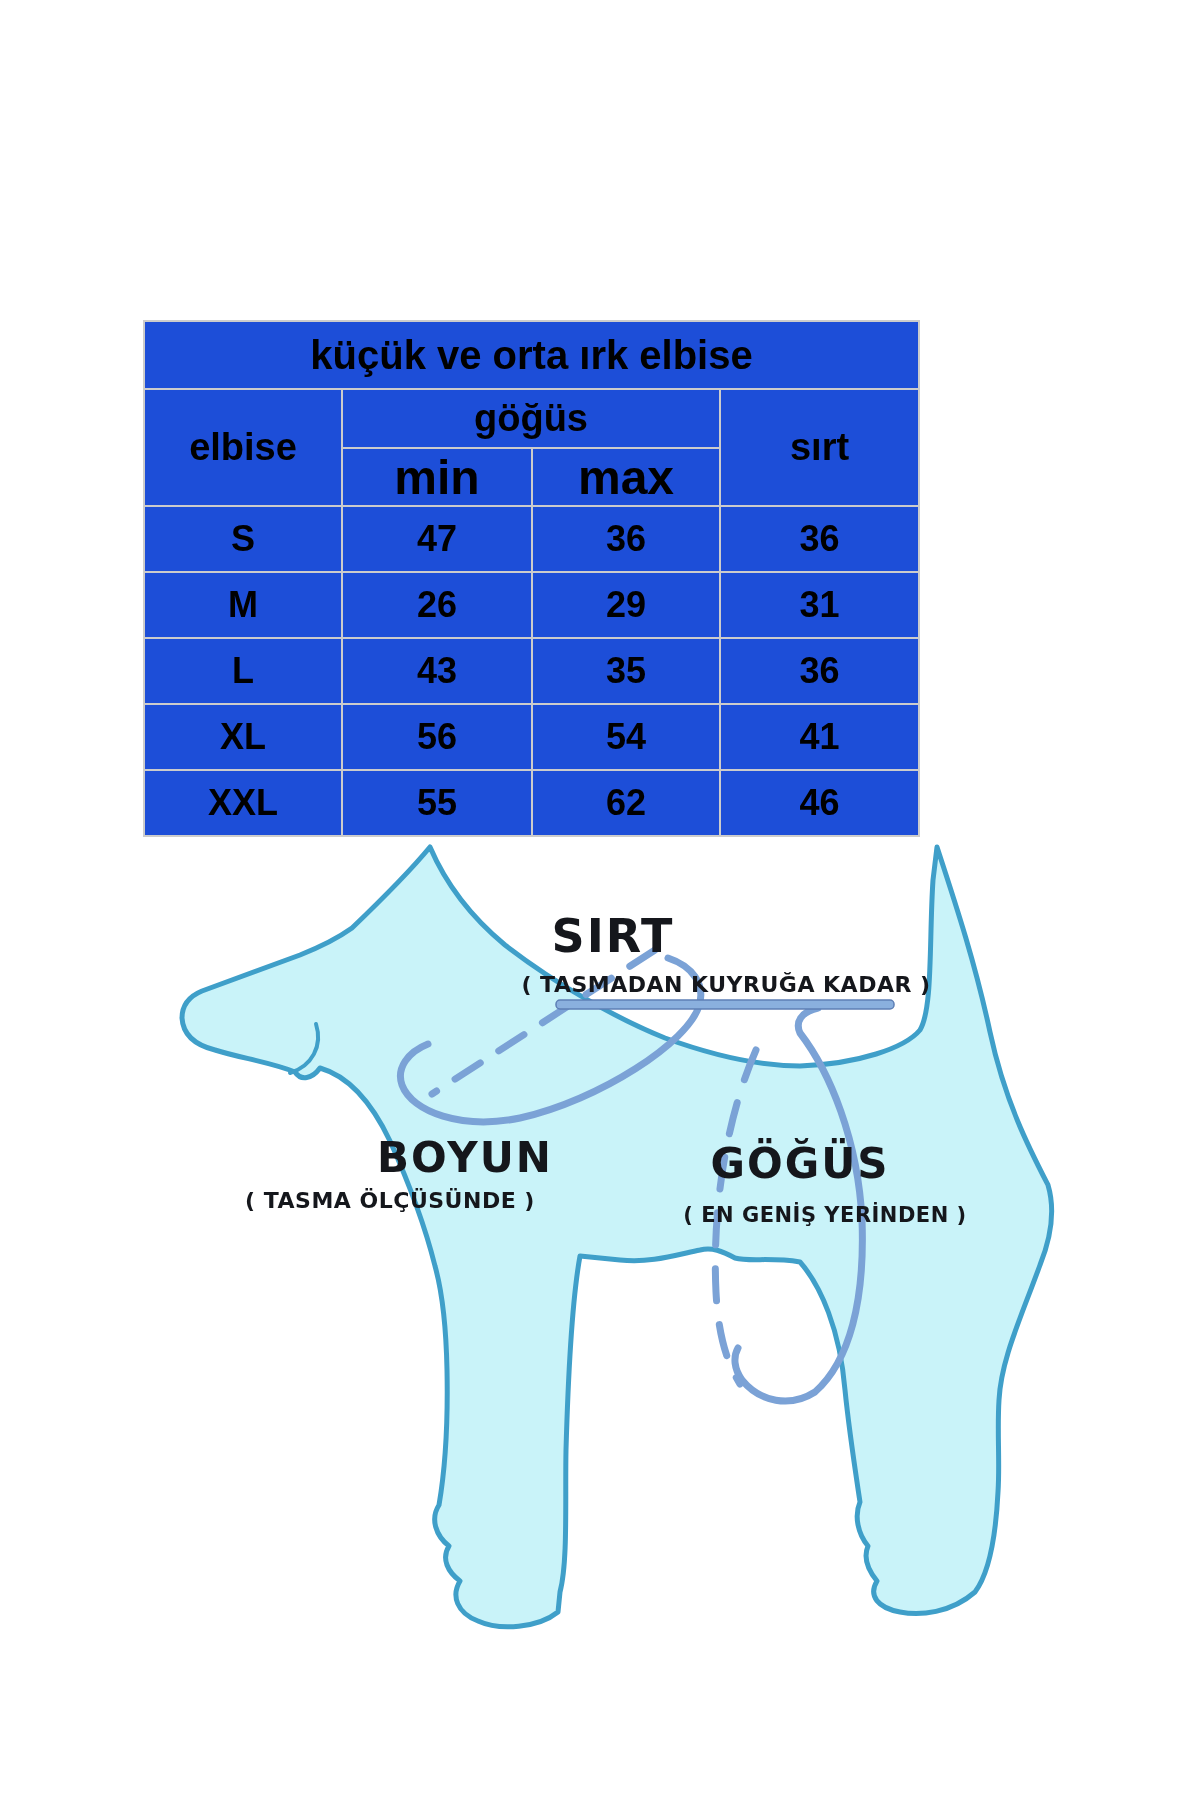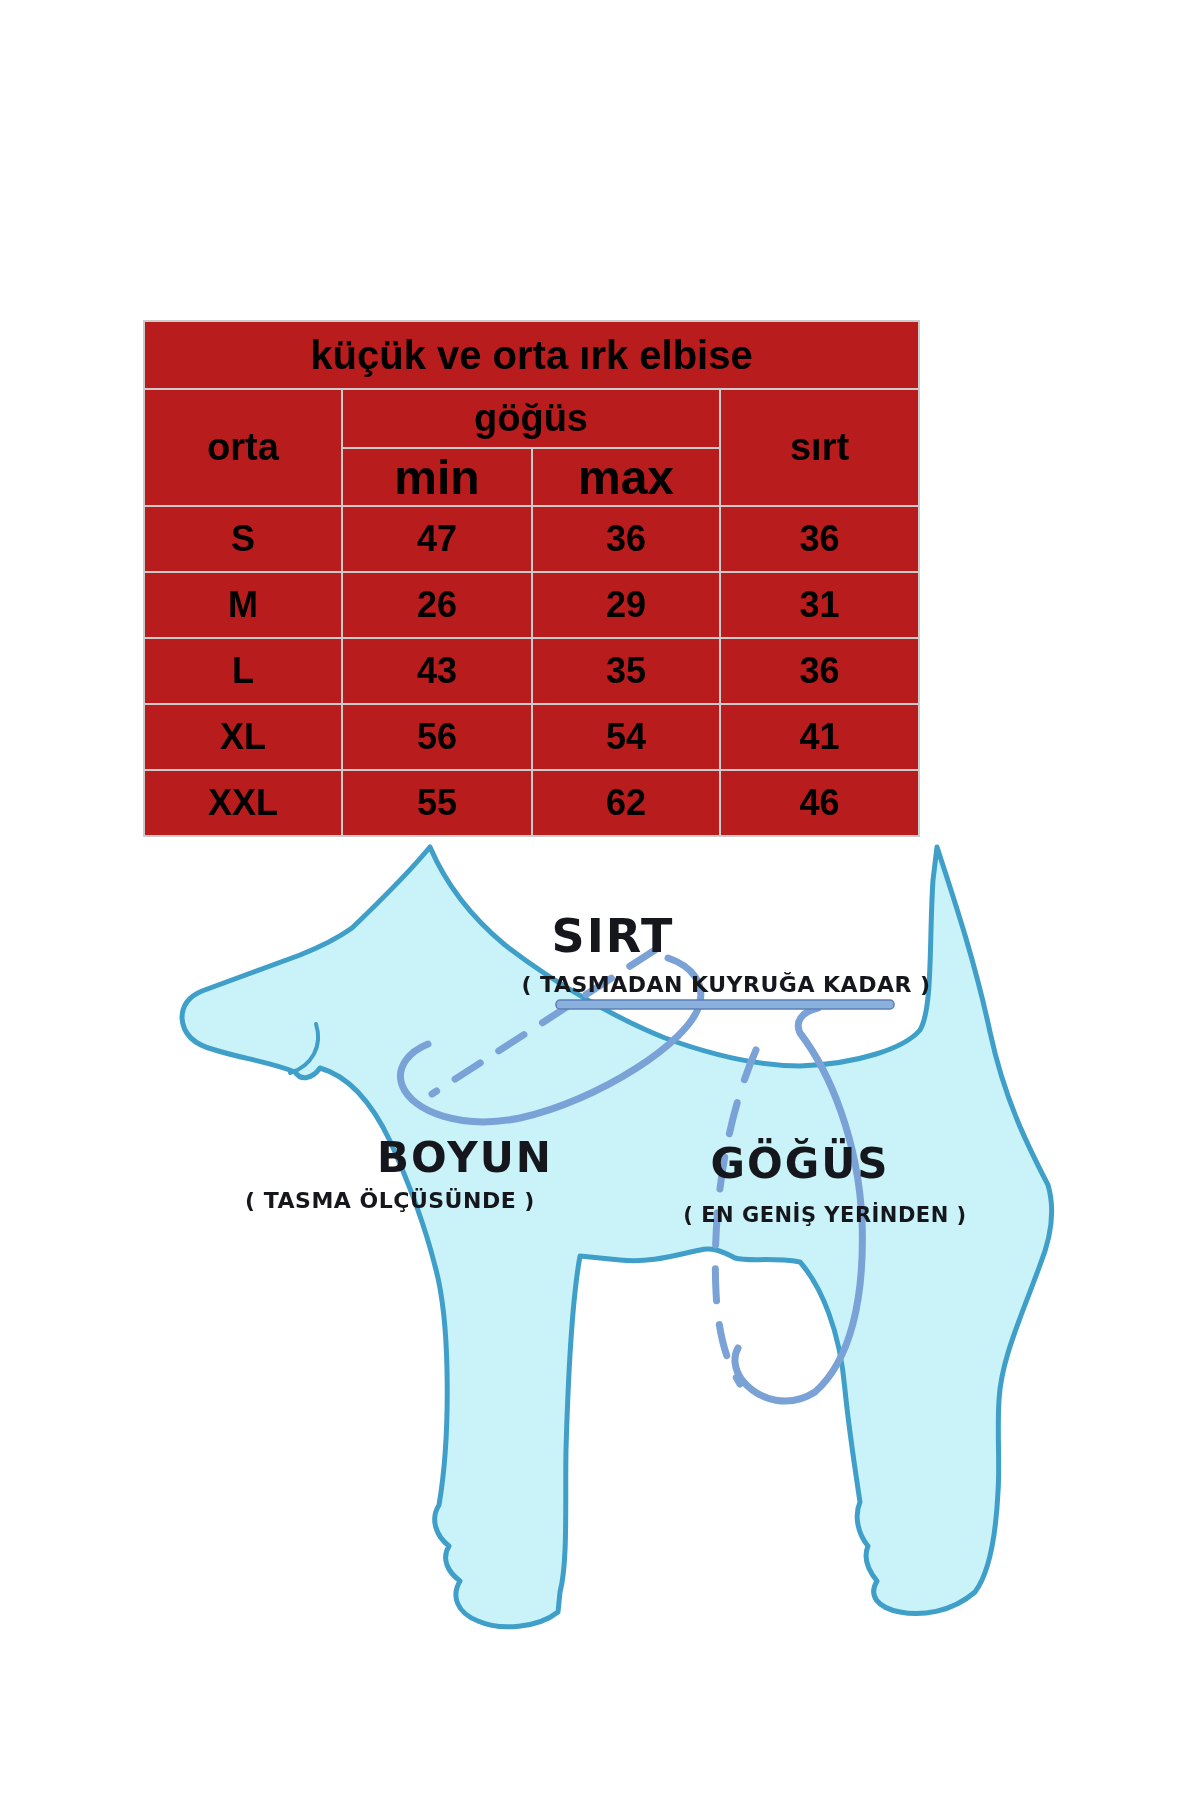--- a/index.html
+++ b/index.html
@@ -5,21 +5,21 @@
   html,body{margin:0;padding:0;}
   body{
     width:1200px;height:1800px;position:relative;background:#ffffff;
     font-family:"Liberation Sans", sans-serif;
   }
   .page{position:absolute;inset:0;background:#ffffff;overflow:hidden;}
 
   
   table.size-table{
     position:absolute;left:143px;top:320px;width:775px;
-    border-collapse:collapse;table-layout:fixed;background:#b91c1c;
+    border-collapse:collapse;table-layout:fixed;background:#1d4ed8;
   }
   table.size-table td{
     border:2px solid #cccccc;text-align:center;vertical-align:middle;
     color:#000000;font-weight:bold;padding:0;
     font-family:"Liberation Sans", sans-serif;
   }
   td.t-title{height:66px;font-size:40px;}
   td.t-head{font-size:38px;}
   td.t-subhead{font-size:48px;height:56px;}
   td.t-cell{font-size:36px;height:64px;}
@@ -45,21 +45,21 @@
       <col style="width:198px">
         <col style="width:190px">
       <col style="width:188px">
         <col style="width:199px">
     </colgroup>
     <tbody>
         <tr>
       <td class="t-title" colspan="4">küçük ve orta ırk elbise</td>
     </tr>
     <tr>
-      <td class="t-head" rowspan="2">orta</td>
+      <td class="t-head" rowspan="2">elbise</td>
       <td class="t-head" colspan="2" style="height:57px">göğüs</td>
       <td class="t-head" rowspan="2">sırt</td>
     </tr>
     <tr>
       <td class="t-subhead">min</td>
       <td class="t-subhead">max</td>
     </tr>
     <tr>
       <td class="t-cell">S</td>
       <td class="t-cell">47</td>

